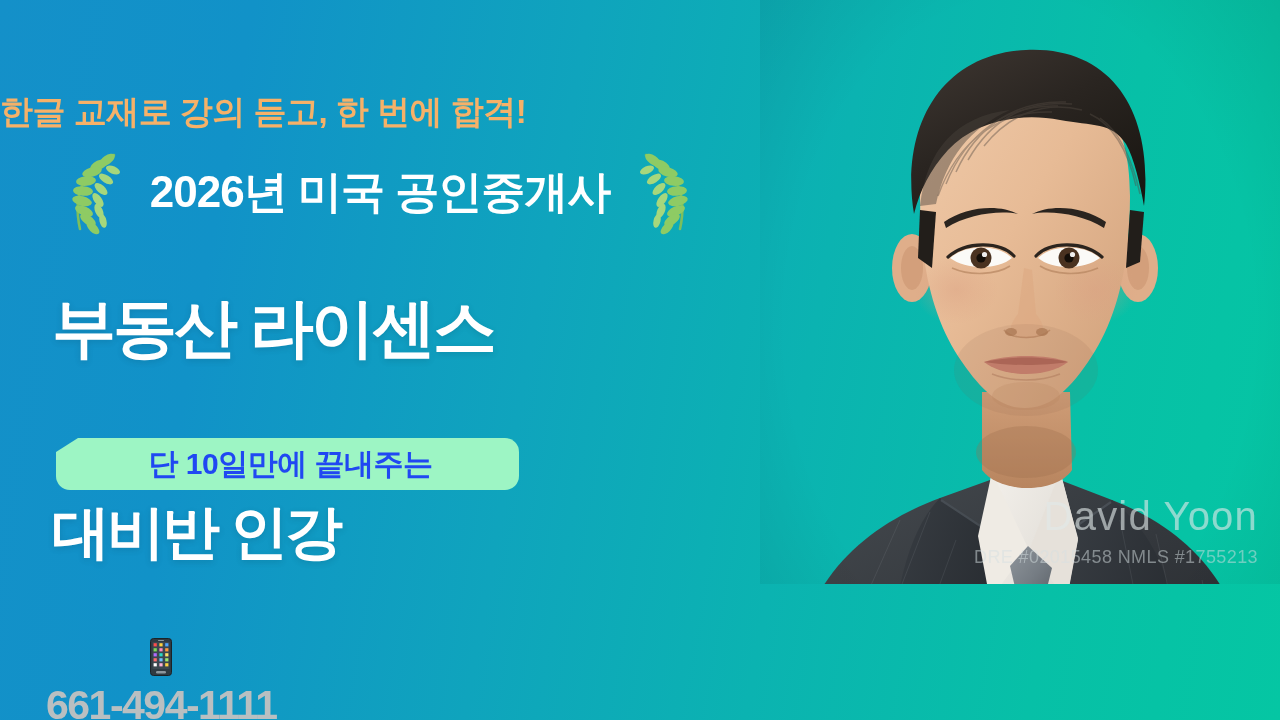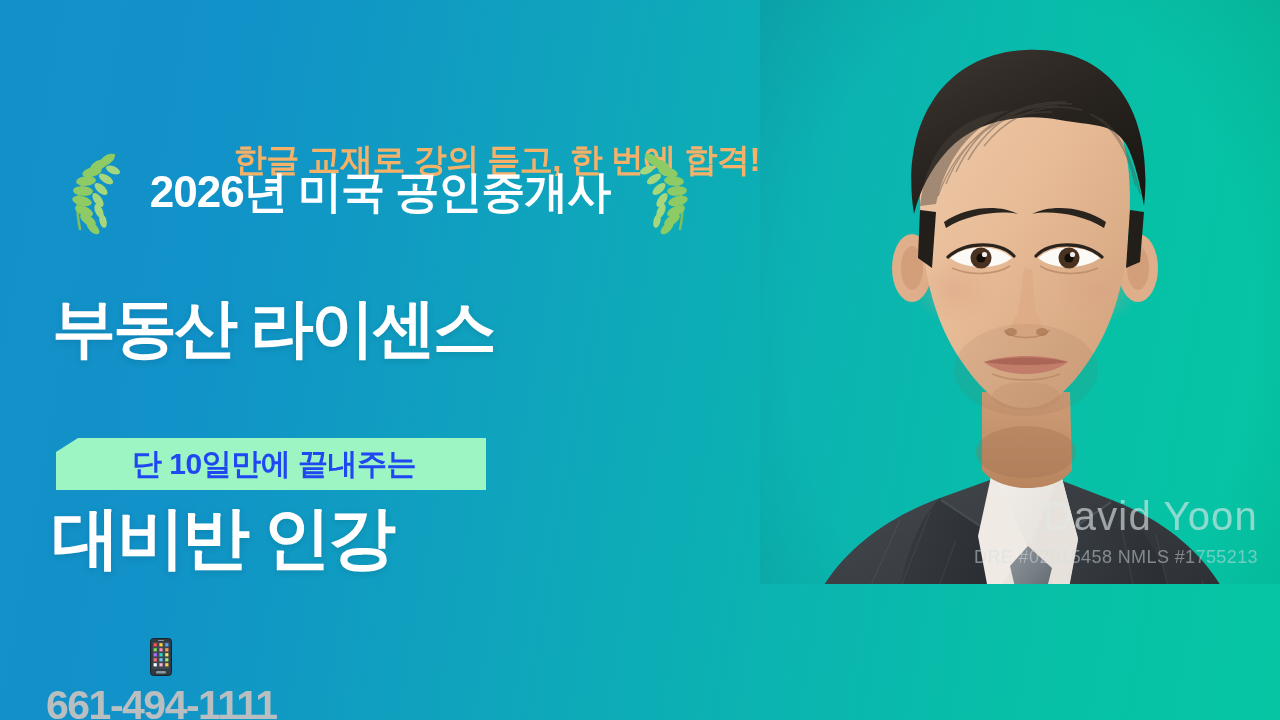--- a/index.html
+++ b/index.html
@@ -73,27 +73,26 @@
     position: absolute;
     left: 0; top: 0;
     width: 790px;
     height: 720px;
   }
 
   .eyebrow {
     position: absolute;
     left: 0; top: 90px;
     width: 760px;
-    text-align: right;
+    text-align: left;
     font-size: 33px;
     font-weight: 700;
     color: #f6b168;
     letter-spacing: -0.5px;
     white-space: nowrap;
-    margin-top: 48px;
   }
 
   .wreath-row {
     position: absolute;
     left: 0; top: 148px;
     width: 760px;
     height: 88px;
     display: flex;
     align-items: center;
     justify-content: center;
@@ -119,42 +118,43 @@
     letter-spacing: -3px;
     line-height: 1;
     white-space: nowrap;
     text-shadow: 0 2px 6px rgba(0,50,70,0.16);
   }
 
   .badge {
     position: absolute;
     left: 56px;
     top: 438px;
-    width: 430px;
+    width: 463px;
     height: 52px;
     background: #9df5c4;
     clip-path: polygon(22px 0, 100% 0, 100% 100%, 0 100%, 0 14px);
     display: flex;
     align-items: center;
     justify-content: center;
+    border-radius: 14px;
   }
   .badge-text {
     font-size: 30px;
     font-weight: 800;
     color: #2048f2;
     letter-spacing: -0.5px;
     white-space: nowrap;
     padding-left: 6px;
   }
 
   .headline2 {
     position: absolute;
     left: 52px;
     top: 503px;
-    font-size: 68px;
+    font-size: 58px;
     font-weight: 800;
     color: #ffffff;
     letter-spacing: -3px;
     line-height: 1;
     white-space: nowrap;
     text-shadow: 0 2px 6px rgba(0,50,70,0.16);
   }
 
   .phone-row {
     position: absolute;

